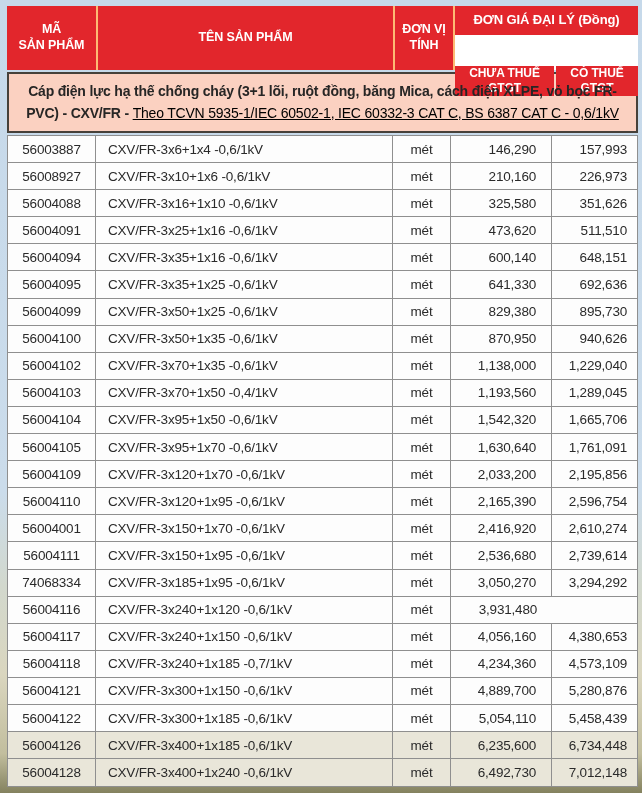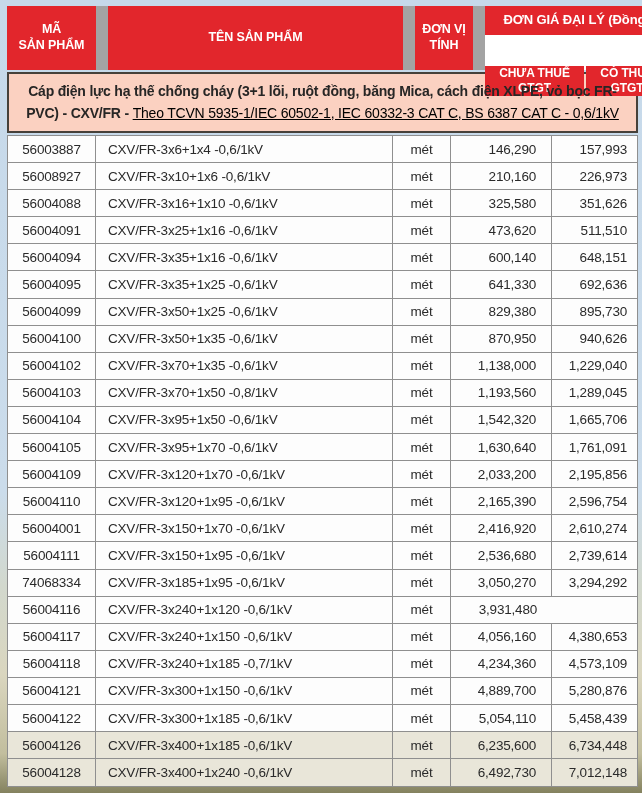--- a/index.html
+++ b/index.html
@@ -19,23 +19,23 @@
     background:linear-gradient(180deg,#c6d9ea 0%,#cbdceb 62%,#d2d8cd 74%,#dad6bf 85%,#c2be9e 95%,#84825f 100%);
     overflow:hidden;
   }
   .page{width:642px;height:793px;padding:6px 4px 0 7px;}
   .price-table{width:631px;}
 
   
   .thead{
     display:grid;
     grid-template-columns:89px 295px 58px 183px;
-    column-gap:12px;
+    column-gap:2px;
     height:64px;
-    background:#a3a3a3;
+    background:#fdba74;
   }
   .hcell{
     background:var(--header-red);
     color:var(--header-text);
     display:flex;align-items:center;justify-content:center;
     text-align:center;
     font-weight:700;
     font-size:12.5px;
     line-height:1.25;
     letter-spacing:-0.1px;
@@ -199,21 +199,21 @@
   <div class="trow">
     <div class="tcell c-code">56004102</div>
     <div class="tcell c-name">CXV/FR-3x70+1x35 -0,6/1kV</div>
     <div class="tcell c-unit">mét</div>
     <div class="tcell c-ex">1,138,000</div>
     <div class="tcell c-inc">1,229,040</div>
   </div>
 
   <div class="trow">
     <div class="tcell c-code">56004103</div>
-    <div class="tcell c-name">CXV/FR-3x70+1x50 -0,8/1kV</div>
+    <div class="tcell c-name">CXV/FR-3x70+1x50 -0,4/1kV</div>
     <div class="tcell c-unit">mét</div>
     <div class="tcell c-ex">1,193,560</div>
     <div class="tcell c-inc">1,289,045</div>
   </div>
 
   <div class="trow">
     <div class="tcell c-code">56004104</div>
     <div class="tcell c-name">CXV/FR-3x95+1x50 -0,6/1kV</div>
     <div class="tcell c-unit">mét</div>
     <div class="tcell c-ex">1,542,320</div>

